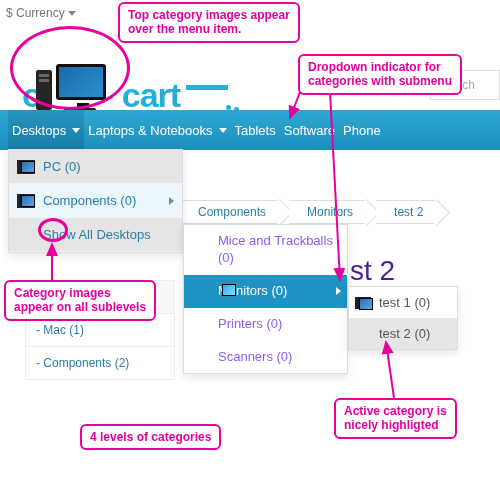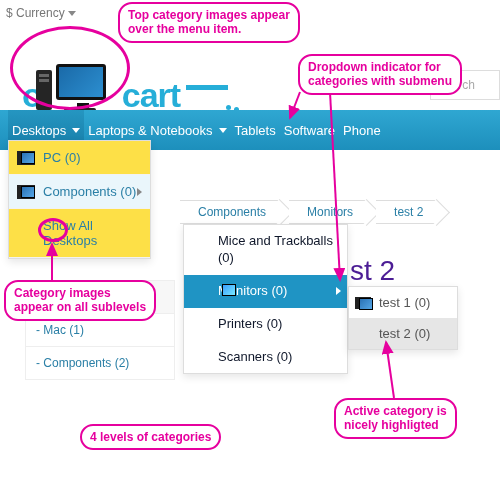--- a/index.html
+++ b/index.html
@@ -17,51 +17,51 @@
   .tower::before{content:"";position:absolute;left:3px;top:4px;width:10px;height:3px;background:#666;box-shadow:0 5px 0 #666}
   .mon{position:absolute;left:20px;top:0px;width:50px;height:36px;background:linear-gradient(135deg,#1a6aa8,#2c8fd0);border:3px solid #111;border-radius:3px}
   .mon::after{content:"";position:absolute;left:18px;top:36px;width:12px;height:6px;background:#111}
   .base{position:absolute;left:28px;top:44px;width:32px;height:4px;background:#222;border-radius:2px}
 
   .nav{position:absolute;left:0;top:110px;right:0;height:40px;background:linear-gradient(#2fa7d2,#1d8fbc);display:flex;align-items:center;padding-left:8px;color:#fff;font-size:13px}
   .nav-item{padding:0 4px;height:100%;display:flex;align-items:center;gap:6px;cursor:pointer;white-space:nowrap}
   .nav-item.open{background:linear-gradient(#2596c1,#177da8)}
   .ci{width:0;height:0;border-left:4px solid transparent;border-right:4px solid transparent;border-top:5px solid #fff;display:inline-block}
 
-  .dd{position:absolute;left:8px;top:140px;width:143px;background:#fde047;border:1px solid #ddd;box-shadow:0 3px 8px rgba(0,0,0,.1)}
+  .dd{position:absolute;left:8px;top:149px;width:175px;background:#e5e5e5;border:1px solid #ddd;box-shadow:0 3px 8px rgba(0,0,0,.1)}
   .dd li{list-style:none;padding:9px 10px 9px 34px;position:relative;border-bottom:1px solid #f2f2f2;color:#2a7fa6;cursor:pointer}
   .dd li.hl{background:#eaf6fb}
   .dd li .chev{position:absolute;right:8px;top:50%;transform:translateY(-50%);border-top:4px solid transparent;border-bottom:4px solid transparent;border-left:5px solid #888}
   .dd li .ic{position:absolute;left:8px;top:50%;transform:translateY(-50%);width:18px;height:14px}
   .mini-pc{background:#222}
   .mini-pc::after{content:"";position:absolute;left:4px;top:1px;width:12px;height:10px;background:linear-gradient(135deg,#2a72b5,#55a6e6);border:1px solid #000}
   .showall{color:#2a7fa6;padding:12px 10px}
 
   .dd2{position:absolute;left:183px;top:224px;width:165px;background:#fff;border:1px solid #ddd;box-shadow:0 3px 8px rgba(0,0,0,.1)}
-  .dd2 li{list-style:none;padding:8px 10px 8px 34px;position:relative;color:#0f172a;cursor:pointer;line-height:1.3}
+  .dd2 li{list-style:none;padding:8px 10px 8px 34px;position:relative;color:#8b5cf6;cursor:pointer;line-height:1.3}
   .dd2 li.active{background:#1f94c4;color:#fff}
   .dd2 li.active .ic{filter:brightness(1.4)}
   .dd2 li .chev{position:absolute;right:6px;top:50%;transform:translateY(-50%);border-top:4px solid transparent;border-bottom:4px solid transparent;border-left:5px solid #555}
   .dd2 li.active .chev{border-left-color:#fff}
 
   .dd3{position:absolute;left:348px;top:286px;width:110px;background:#fff;border:1px solid #ddd;box-shadow:0 3px 8px rgba(0,0,0,.1)}
   .dd3 li{list-style:none;padding:8px 10px 8px 30px;position:relative;color:#555;cursor:pointer}
   .dd3 li.sel{background:#e6e6e6}
   .dd3 li .ic{position:absolute;left:6px;top:50%;transform:translateY(-50%);width:16px;height:12px}
 
   
   .bread{position:absolute;left:180px;top:200px;display:flex;align-items:center;gap:8px;color:#2a7fa6;font-size:12px}
   .bseg{height:24px;padding:0 14px 0 18px;display:flex;align-items:center;border:1px solid #ddd;border-left:none;position:relative;background:#fff}
   .bseg::after{content:"";position:absolute;right:-9px;top:2px;width:18px;height:18px;border-top:1px solid #ddd;border-right:1px solid #ddd;transform:rotate(45deg);background:#fff}
   .page-title{position:absolute;left:350px;top:255px;font-size:28px;color:#4c1d95}
   .side-cat{position:absolute;left:25px;top:280px;width:150px}
   .side-cat div{padding:9px 10px;border:1px solid #eee;border-top:none;color:#2a7fa6;font-size:12px}
   .side-cat div:first-child{border-top:1px solid #eee;background:#f7f7f7}
 
-  .callout{position:absolute;border:2px solid #e6009e;background:#fff;color:#e6009e;font-size:12px;font-weight:600;padding:4px 8px;line-height:1.2;border-radius:14px;z-index:30}
+  .callout{position:absolute;border:2px solid #e6009e;background:#fff;color:#e6009e;font-size:12px;font-weight:600;padding:4px 8px;line-height:1.2;border-radius:6px;z-index:30}
   .ellipse{position:absolute;border:3px solid #e6009e;border-radius:50%;z-index:29}
   .arrow-svg{position:absolute;z-index:28;pointer-events:none}
   .arrow-svg line{stroke:#e6009e;stroke-width:2}
   .arrow-svg polygon{fill:#e6009e}
 </style>
 </head>
 <body>
 
 <div class="topbar">
   <div class="cur">

